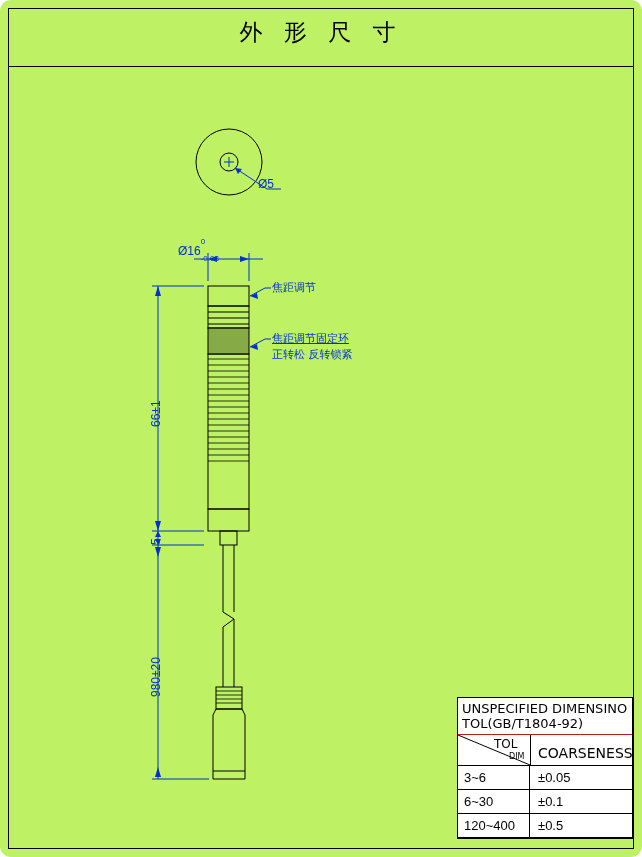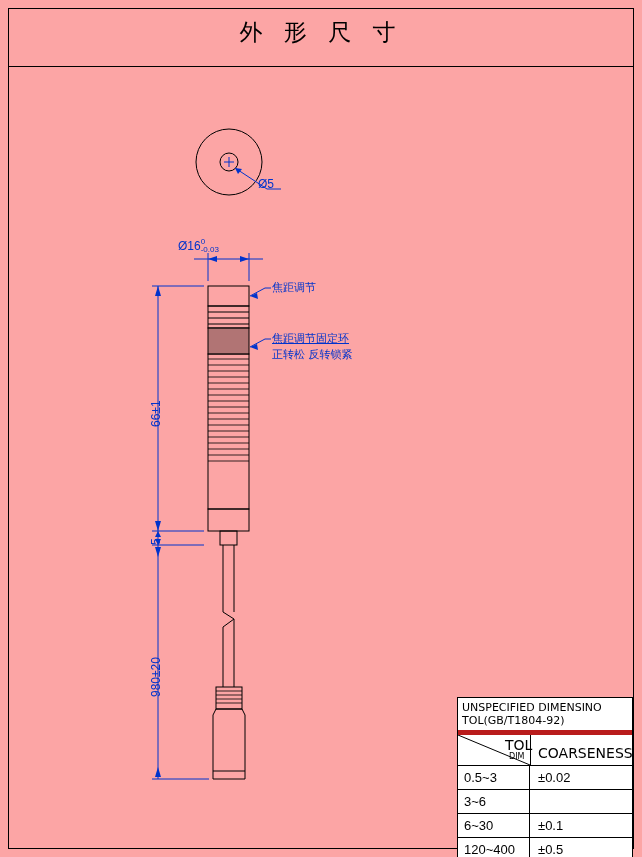--- a/index.html
+++ b/index.html
@@ -7,22 +7,23 @@
     padding: 0;
     background: #ffffff;
   }
   body {
     font-family: "Liberation Sans", sans-serif;
   }
   #sheet {
     position: relative;
     width: 642px;
     height: 857px;
-    background: #fca5a5;
+    background: #bef264;
     overflow: hidden;
+    border-radius: 11px;
   }
   .border-outer {
     position: absolute;
     left: 8px;
     top: 8px;
     width: 626px;
     height: 841px;
     border: 1px solid #000;
     box-sizing: border-box;
   }
@@ -96,41 +97,41 @@
     position: absolute;
     left: 448px;
     top: 630px;
     width: 176px;
     border: 1px solid #000;
     box-sizing: border-box;
     background: #fff;
     font-family: "DejaVu Sans", sans-serif;
   }
   .tol-head {
-    font-size: 11px;
+    font-size: 13px;
     padding: 3px 3px 3px 4px;
-    border-bottom: 5px solid #b91c1c;
+    border-bottom: 1px solid #b91c1c;
     color: #000;
     letter-spacing: 0px;
   }
   .tol-subhead {
     position: relative;
     height: 30px;
     border-bottom: 1px solid #000;
     overflow: hidden;
   }
   .tol-subhead .diag {
     position: absolute;
     left: 0; top: 0;
   }
   .tol-subhead .lbl-tol {
     position: absolute;
-    left: 47px;
+    left: 36px;
     top: 2px;
-    font-size: 14px;
+    font-size: 12px;
   }
   .tol-subhead .lbl-dim {
     position: absolute;
     left: 5px;
     top: 17px;
     font-size: 8px;
     padding-left: 46px;
   }
   .tol-subhead .lbl-coarse {
     position: absolute;
@@ -299,21 +300,21 @@
 
         <line x1="241" y1="280" x2="256" y2="272"></line>
         <line x1="256" y1="272" x2="262" y2="272"></line>
         <polygon points="241,280 248,277 249,283" fill="#0033cc" stroke="none"></polygon>
       </g>
     </svg>
 
     <div class="txt dim" style="left:249px; top:110px;">Ø5</div>
 
     <div class="txt dim" style="left:169px; top:172px;">
-      <span>Ø16</span><span class="stack"><span style="display:block;">0</span><span style="display:block;">-0.03</span></span>
+      <span>Ø16</span><span class="stack"><span style="display:block;">0</span><span style="display:block;margin-top:9px;">-0.03</span></span>
     </div>
 
     <div class="txt dim vert" style="left:140px; top:360px;">66±1</div>
     <div class="txt dim vert" style="left:140px; top:478px;">5</div>
     <div class="txt dim vert" style="left:140px; top:630px;">980±20</div>
 
     <div class="txt cn" style="left:263px; top:213px;">焦距调节</div>
     <div class="txt cn" style="left:263px; top:264px;text-decoration:underline;">焦距调节固定环</div>
     <div class="txt cn" style="left:263px; top:280px;">正转松 反转锁紧</div>
 
@@ -323,25 +324,22 @@
         <svg class="diag" width="176" height="30">
           <line x1="0" y1="0" x2="72" y2="30" stroke="#000" stroke-width="1"></line>
         </svg>
         <div class="vline"></div>
         <div class="lbl-tol">TOL</div>
         <div class="lbl-dim">DIM</div>
         <div class="lbl-coarse">COARSENESS</div>
       </div>
 
       <div class="tol-row">
-        <div class="c1">0.5~3</div>
-        <div class="c2">±0.02</div>
-      </div>
-      <div class="tol-row">
         <div class="c1">3~6</div>
+        <div class="c2">±0.05</div>
       </div>
       <div class="tol-row">
         <div class="c1">6~30</div>
         <div class="c2">±0.1</div>
       </div>
       <div class="tol-row">
         <div class="c1">120~400</div>
         <div class="c2">±0.5</div>
       </div>
 

